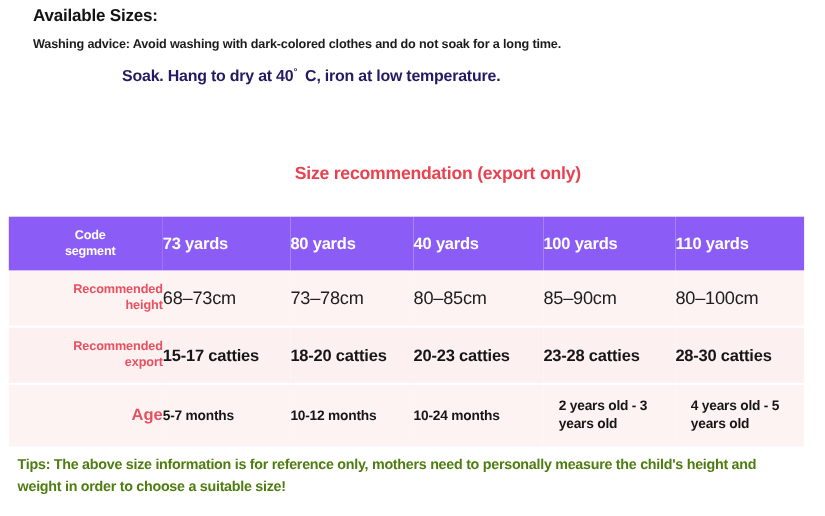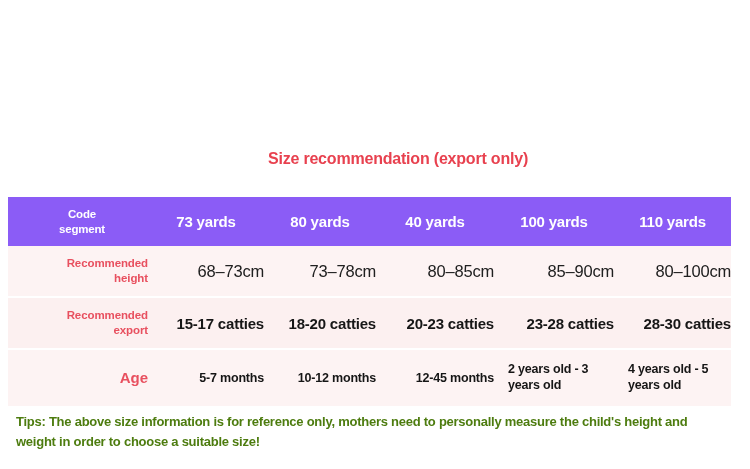--- a/index.html
+++ b/index.html
@@ -88,21 +88,21 @@
 
   thead tr {
     background: #8b5cf6;
   }
   thead th {
     height: 49px;
     color: #ffffff;
     font-size: 15px;
     font-weight: bold;
     letter-spacing: -0.2px;
-    text-align: center;
+    text-align: left;
     vertical-align: middle;
   }
   thead th.code-seg {
     font-size: 11.5px;
     line-height: 1.25;
     font-weight: bold;
     text-align: center;
     padding-left: 8px;
   }
 
@@ -110,21 +110,21 @@
     background: #fdf3f3;
   }
   tbody tr.alt {
     background: #fcf0f0;
   }
   tbody tr + tr {
     border-top: 2px solid #ffffff;
   }
   tbody td {
     vertical-align: middle;
-    text-align: right;
+    text-align: left;
   }
   tbody td.row-label {
     color: #e8505f;
     font-size: 11.5px;
     font-weight: bold;
     line-height: 1.3;
     text-align: right;
     padding-left: 30px;
     letter-spacing: -0.1px;
   }
@@ -172,22 +172,27 @@
     line-height: 1.5;
     letter-spacing: -0.25px;
     color: #4d7c0f;
   }
 </style>
 </head>
 <body>
 
 <div class="top-block">
 
-
-
+  <div class="available-sizes">Available Sizes:</div>
+
+  <div class="washing-advice">Washing advice: Avoid washing with dark-colored clothes and do not soak for a long time.</div>
+
+  <div class="soak-line">
+    <span>Soak. Hang to dry at 40</span><span class="deg">°</span><span class="gap"></span><span>C, iron at low temperature.</span>
+  </div>
 
 </div>
 
 <div class="section-title">Size recommendation (export only)</div>
 
 <table class="size-table">
   <colgroup>
     <col style="width:140px">
     <col style="width:116px">
     <col style="width:112px">
@@ -235,21 +240,21 @@
       <td class="val-weight">23-28 catties</td>
       <td class="val-weight">28-30 catties</td>
     </tr>
 
     <tr class="age-row">
       <td class="row-label age-label">
         <div>Age</div>
       </td>
       <td class="val-age">5-7 months</td>
       <td class="val-age">10-12 months</td>
-      <td class="val-age">12-45 months</td>
+      <td class="val-age">10-24 months</td>
       <td class="val-age two-line">
         <div>2 years old - 3</div>
         <div>years old</div>
       </td>
       <td class="val-age two-line">
         <div>4 years old - 5</div>
         <div>years old</div>
       </td>
     </tr>
 

